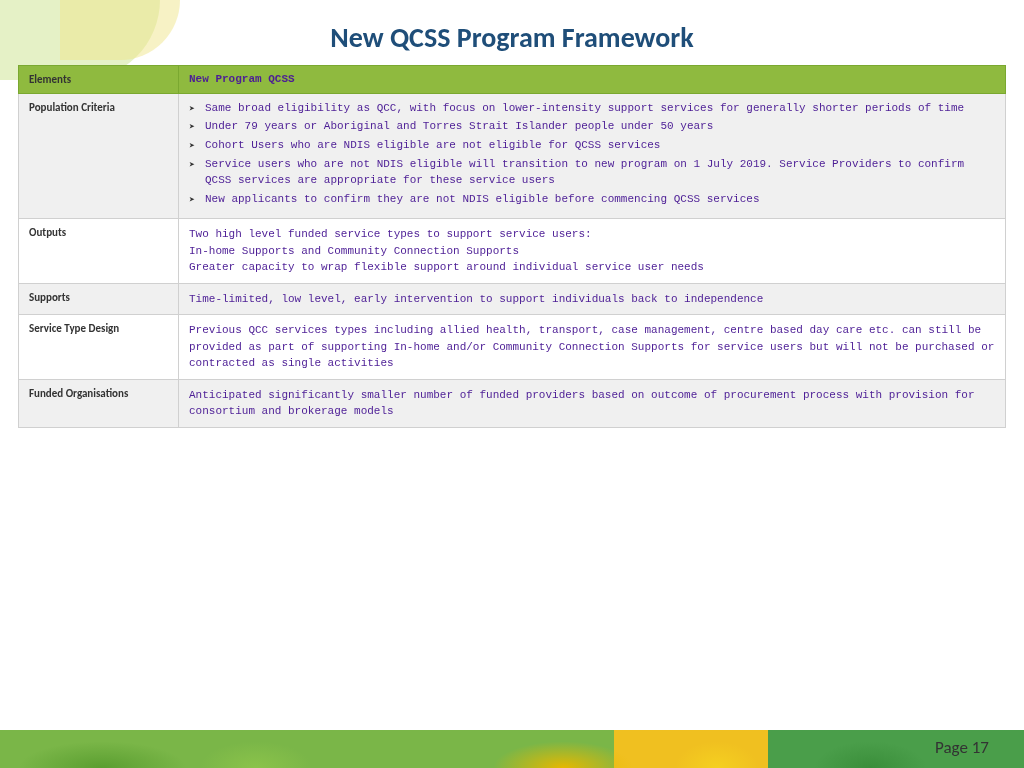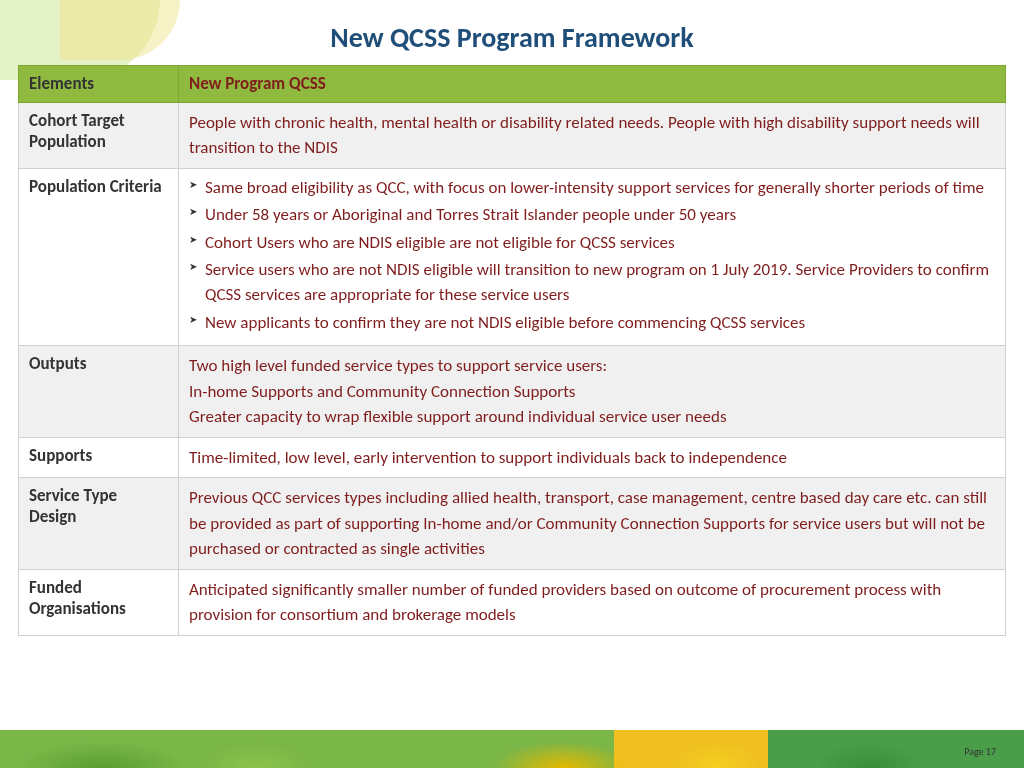--- a/index.html
+++ b/index.html
@@ -57,22 +57,22 @@
         radial-gradient(ellipse 120px 38px at 10% 100%, #5a9e30 0%, transparent 70%),
         radial-gradient(ellipse 80px 38px at 25% 100%, #8bc34a 0%, transparent 70%),
         radial-gradient(ellipse 100px 38px at 55% 100%, #e6b800 0%, transparent 70%),
         radial-gradient(ellipse 60px 38px at 70% 100%, #f5d020 0%, transparent 70%),
         radial-gradient(ellipse 80px 38px at 85% 100%, #3a8e3a 0%, transparent 70%);
     }
 
     .page-number {
       position: absolute;
       bottom: 10px;
-      right: 28px;
-      font-size: 10px;
+      right: 35px;
+      font-size: 17px;
       color: #333;
       z-index: 10;
     }
 
     .content-wrapper {
       position: relative;
       z-index: 1;
       padding: 12px 18px 50px 18px;
       height: 674px;
     }
@@ -82,21 +82,21 @@
       font-size: 28px;
       font-weight: bold;
       color: #1f4e79;
       margin-bottom: 10px;
       padding-top: 8px;
     }
 
     table {
       width: 100%;
       border-collapse: collapse;
-      font-size: 17px;
+      font-size: 11px;
       padding-left: 36px;
     }
 
     thead th {
       background-color: #8fba3f;
       color: #fff;
       font-weight: bold;
       padding: 5px 10px;
       text-align: left;
       border: 1px solid #7aa830;
@@ -115,22 +115,23 @@
       border: 1px solid #d0d0d0;
     }
 
     .col-element {
       width: 160px;
       font-weight: bold;
       color: #333;
     }
 
     .col-content {
-      color: #7f1d1d;
+      color: #4c1d95;
       line-height: 1.5;
+      font-family: Liberation Mono, monospace;
     }
 
     ul.arrow-list {
       list-style: none;
       padding: 0;
       margin: 0;
     }
     ul.arrow-list li {
       padding-left: 16px;
       position: relative;
@@ -155,30 +156,26 @@
   <h1 class="page-title">New QCSS Program Framework</h1>
 
   <table>
     <thead>
       <tr>
         <th class="col-element">Elements</th>
         <th class="col-content">New Program QCSS</th>
       </tr>
     </thead>
     <tbody id="table-body">
-    <tr>
-          <td class="col-element">Cohort Target Population</td>
-          <td class="col-content">People with chronic health, mental health or disability related needs.  People with high disability support needs will transition to the NDIS</td>
-        </tr>
         <tr>
           <td class="col-element">Population Criteria</td>
           <td class="col-content">
             <ul class="arrow-list">
               <li>Same broad eligibility as QCC, with focus on lower-intensity support services for generally shorter periods of time</li>
-              <li>Under 58 years or Aboriginal and Torres Strait Islander people under 50 years</li>
+              <li>Under 79 years or Aboriginal and Torres Strait Islander people under 50 years</li>
               <li>Cohort Users who are NDIS eligible are not eligible for QCSS services</li>
               <li>Service users who are not NDIS eligible will transition to new program on 1 July 2019. Service Providers to confirm QCSS services are appropriate for these service users</li>
               <li>New applicants to confirm they are not NDIS eligible before commencing QCSS services</li>
             </ul>
           </td>
         </tr>
         <tr>
           <td class="col-element">Outputs</td>
           <td class="col-content">Two high level funded service types to support service users:<br>In-home Supports and Community Connection Supports<br>Greater capacity to wrap flexible support around individual service user needs</td>
         </tr>

